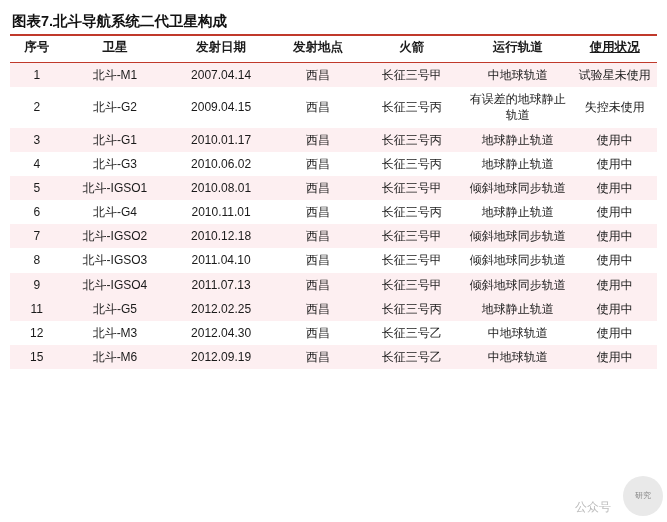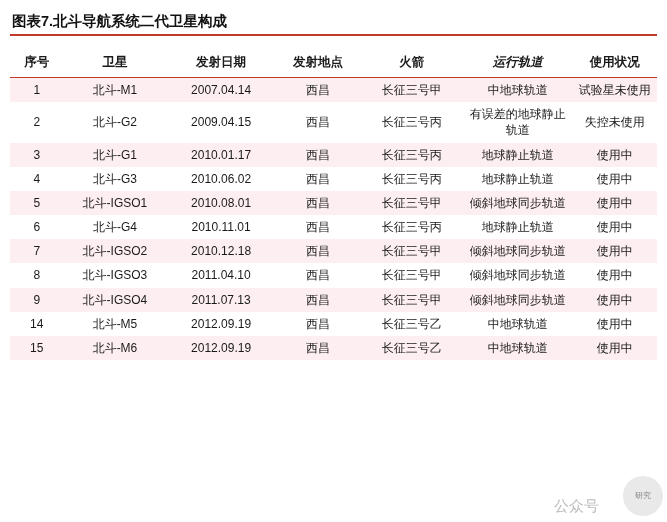--- a/index.html
+++ b/index.html
@@ -40,64 +40,64 @@
     width: 100%;
     border-collapse: collapse;
     table-layout: fixed;
     font-size: 12px;
     color: #1a1a1a;
   }
   table.sat th {
     font-weight: bold;
     font-size: 12.5px;
     text-align: center;
-    padding: 18px 2px 6px 2px;
+    padding: 3px 2px 6px 2px;
     border-bottom: 1.5px solid #c0392b;
     white-space: nowrap;
   }
   table.sat td {
     text-align: center;
     padding: 4px 2px;
     line-height: 1.35;
     vertical-align: middle;
   }
   tr.odd td {
     background: #fdeff1;
   }
   tr.even td {
     background: #ffffff;
   }
   .col-idx { width: 8%; }
   .col-sat { width: 16%; }
   .col-date { width: 17%; }
   .col-site { width: 13%; }
   .col-rocket { width: 16%; }
-  .col-orbit { width: 17%; font-style: italic; }
-  .col-status { width: 13%; }
+  .col-orbit { width: 17%; }
+  .col-status { width: 13%; text-decoration: underline; }
   .wm-circle {
     position: absolute;
     right: 4px;
     bottom: 12px;
     width: 40px;
     height: 40px;
     border-radius: 50%;
     background: #e9e9e9;
     display: flex;
     align-items: center;
     justify-content: center;
     font-size: 8px;
     color: #888888;
     line-height: 1;
     text-align: center;
   }
   .wm-text {
     position: absolute;
-    right: 68px;
+    right: 56px;
     bottom: 12px;
-    font-size: 15px;
+    font-size: 12px;
     color: #bbbbbb;
     white-space: nowrap;
   }
 </style>
 </head>
 <body>
 
 <div class="page">
 
   <div class="title-bar">
@@ -191,24 +191,33 @@
       </tr>
       <tr class="odd">
         <td>9</td>
         <td>北斗-IGSO4</td>
         <td>2011.07.13</td>
         <td>西昌</td>
         <td>长征三号甲</td>
         <td>倾斜地球同步轨道</td>
         <td>使用中</td>
       </tr>
-      <tr class="even">
-        <td>14</td>
-        <td>北斗-M5</td>
-        <td>2012.09.19</td>
+      <tr class="odd">
+        <td>11</td>
+        <td>北斗-G5</td>
+        <td>2012.02.25</td>
+        <td>西昌</td>
+        <td>长征三号丙</td>
+        <td>地球静止轨道</td>
+        <td>使用中</td>
+      </tr>
+      <tr class="even">
+        <td>12</td>
+        <td>北斗-M3</td>
+        <td>2012.04.30</td>
         <td>西昌</td>
         <td>长征三号乙</td>
         <td>中地球轨道</td>
         <td>使用中</td>
       </tr>
       <tr class="odd">
         <td>15</td>
         <td>北斗-M6</td>
         <td>2012.09.19</td>
         <td>西昌</td>

